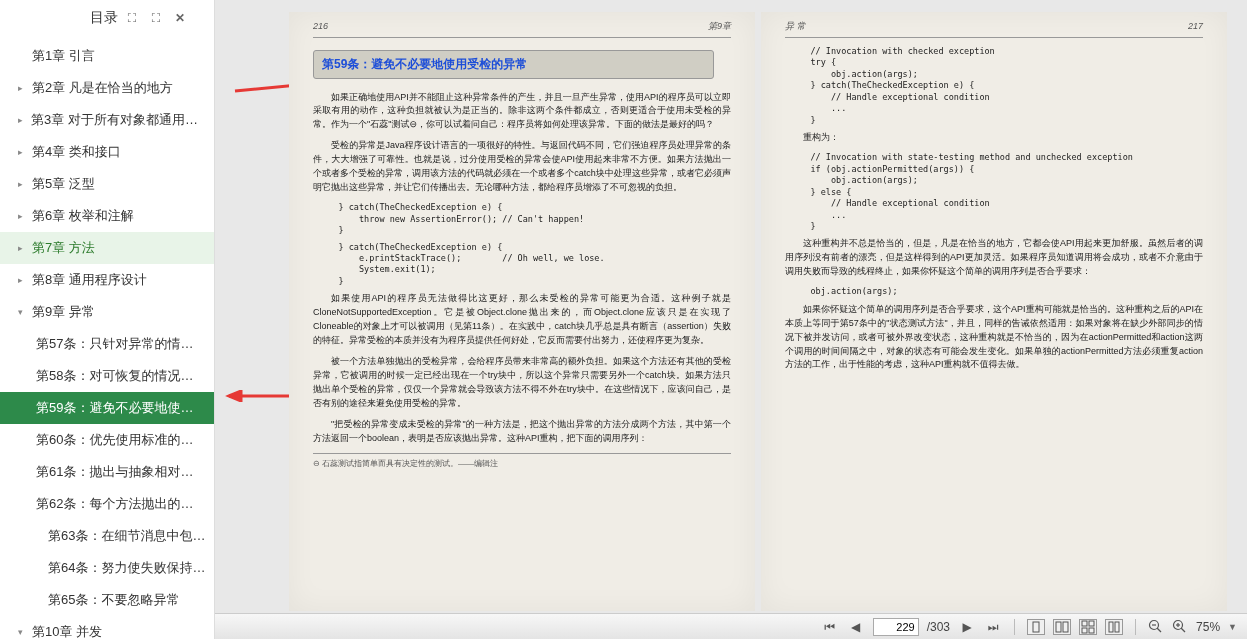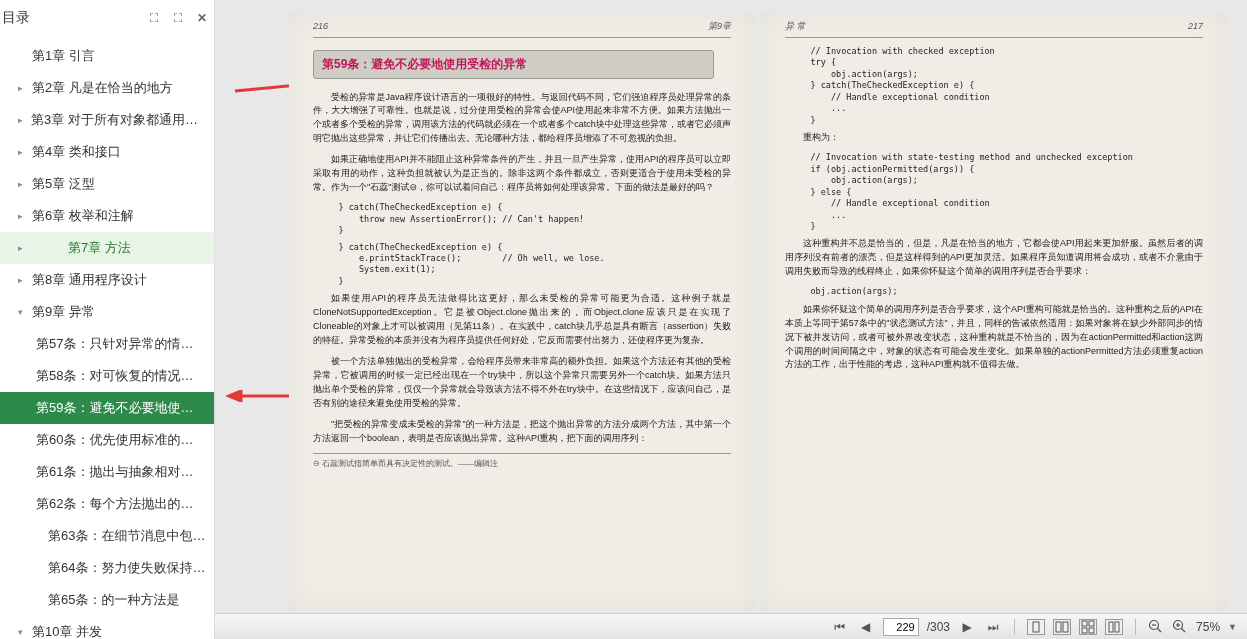--- a/index.html
+++ b/index.html
@@ -1,42 +1,42 @@
 <!DOCTYPE html>
 <html><head>
 <meta charset="utf-8">
 <style>
 * { margin: 0; padding: 0; box-sizing: border-box; }
 body { font-family: "Microsoft YaHei", sans-serif; background: #fff; width: 1247px; height: 639px; overflow: hidden; position: relative; }
 .container { display: flex; height: 100%; }
 .sidebar { width: 215px; background: #fff; border-right: 1px solid #ddd; overflow-y: auto; flex-shrink: 0; }
-.sidebar-header { display: flex; align-items: center; padding: 8px 2px; font-size: 14px; color: #333; }
+.sidebar-header { display: flex; align-items: center; padding: 8px 24px; font-size: 14px; color: #333; text-align: right; }
 .sidebar-header .title { flex: 1; }
 .sidebar-header .icon-btn { width: 20px; height: 20px; display: inline-flex; align-items: center; justify-content: center; cursor: pointer; color: #666; font-size: 12px; margin-left: 4px; }
 .close-x { font-size: 16px; font-weight: bold; color: #555; }
 .toc-list { list-style: none; padding: 4px 0; }
 .toc-item { display: flex; align-items: center; padding: 7px 8px 7px 18px; font-size: 13px; color: #333; cursor: pointer; white-space: nowrap; overflow: hidden; text-overflow: ellipsis; }
 .toc-item .tri { width: 10px; display: inline-block; color: #888; font-size: 9px; margin-right: 4px; }
 .toc-item.current-chapter { background: #e8f4e8; color: #2a7a2a; }
 .toc-sub { padding-left: 36px; }
 .toc-sub.active { background: #2d8a4a; color: #fff; }
 .toc-sub2 { padding-left: 48px; }
 
 .main { flex: 1; background: #e8e8e8; display: flex; flex-direction: column; position: relative; }
 .pages-area { flex: 1; display: flex; gap: 6px; padding: 12px 20px 2px 74px; overflow: hidden; position: relative; }
 .page { background: #f0ede6; flex: 1; padding: 8px 24px; font-size: 9px; color: #222; line-height: 1.55; overflow: hidden; box-shadow: inset 0 0 30px rgba(0,0,0,0.05); position: relative; }
 .page-header { display: flex; justify-content: space-between; font-size: 9px; font-style: italic; border-bottom: 1px solid #999; padding-bottom: 3px; margin-bottom: 8px; color: #555; }
-.section-title-box { background: #d0cec4; border: 1px solid #999; border-radius: 3px; padding: 4px 8px; margin: 4px 0 12px; font-weight: bold; font-size: 12px; color: #be185d; display: inline-block; width: 96%; }
+.section-title-box { background: #d0cec4; border: 1px solid #999; border-radius: 3px; padding: 4px 8px; margin: 4px 0 12px; font-weight: bold; font-size: 12px; color: #1d4ed8; display: inline-block; width: 96%; }
 .para { text-indent: 2em; margin-bottom: 7px; text-align: justify; font-size: 9px; }
 .code-block { font-family: monospace; font-size: 8.5px; margin: 5px 0 5px 3em; line-height: 1.35; white-space: pre; }
 .footnote { border-top: 1px solid #999; padding-top: 4px; font-size: 8px; color: #555; }
 
 .bottom-bar { height: 26px; background: linear-gradient(#f7f7f7,#e4e4e4); border-top: 1px solid #ccc; display: flex; align-items: center; justify-content: flex-end; padding: 0 10px; font-size: 12px; color: #444; gap: 8px; }
 .nav-btn { display: inline-flex; align-items: center; justify-content: center; width: 18px; height: 18px; cursor: pointer; color: #555; }
-.page-input { width: 36px; height: 18px; text-align: right; border: 1px solid #aaa; font-size: 11px; padding: 0 3px; }
+.page-input { width: 46px; height: 18px; text-align: right; border: 1px solid #aaa; font-size: 11px; padding: 0 3px; }
 .divider { width: 1px; height: 16px; background: #bbb; margin: 0 4px; }
 .view-btn { width: 18px; height: 16px; border: 1px solid #999; display: inline-flex; cursor: pointer; background:#f0f0f0; }
 .zoom-icon { width: 16px; height: 16px; cursor: pointer; }
 
 .arrow-red { position: absolute; pointer-events: none; }
 .arrow-red line, .arrow-red polygon { stroke: #e63935; fill: #e63935; stroke-width: 3; }
 </style>
 </head>
 <body>
 
@@ -68,21 +68,21 @@
         <li class="toc-item">
           <span class="tri">▸</span>
           <span style="overflow: hidden; text-overflow: ellipsis; text-align: center;">第5章 泛型</span>
         </li>
         <li class="toc-item">
           <span class="tri">▸</span>
           <span style="overflow: hidden; text-overflow: ellipsis;">第6章 枚举和注解</span>
         </li>
         <li class="toc-item current-chapter">
           <span class="tri">▸</span>
-          <span style="overflow: hidden; text-overflow: ellipsis; margin-left: 36px;">第7章 方法</span>
+          <span style="overflow: hidden; text-overflow: ellipsis;">第7章 方法</span>
         </li>
         <li class="toc-item">
           <span class="tri">▸</span>
           <span style="overflow: hidden; text-overflow: ellipsis;">第8章 通用程序设计</span>
         </li>
         <li class="toc-item">
           <span class="tri">▾</span>
           <span style="overflow: hidden; text-overflow: ellipsis;">第9章 异常</span>
         </li>
         <li class="toc-item toc-sub">
@@ -103,21 +103,21 @@
         <li class="toc-item toc-sub">
           <span style="overflow: hidden; text-overflow: ellipsis;">第62条：每个方法抛出的异常...</span>
         </li>
         <li class="toc-item toc-sub2">
           <span style="overflow: hidden; text-overflow: ellipsis;">第63条：在细节消息中包含...</span>
         </li>
         <li class="toc-item toc-sub2">
           <span style="overflow: hidden; text-overflow: ellipsis;">第64条：努力使失败保持原...</span>
         </li>
         <li class="toc-item toc-sub2">
-          <span style="overflow: hidden; text-overflow: ellipsis;">第65条：的一种方法是</span>
+          <span style="overflow: hidden; text-overflow: ellipsis;">第65条：不要忽略异常</span>
         </li>
         <li class="toc-item">
           <span class="tri">▾</span>
           <span style="overflow: hidden; text-overflow: ellipsis;">第10章 并发</span>
         </li>
       </ul>
 
   </div>
 
   <div class="main">
@@ -131,22 +131,22 @@
         <line x1="260" y1="6" x2="14" y2="6"></line>
         <polygon points="14,6 26,1 26,11"></polygon>
       </svg>
 
       <div class="page">
         <div class="page-header">
           <span>216</span>
           <span>第9章</span>
         </div>
         <div class="section-title-box">第59条：避免不必要地使用受检的异常</div>
+        <p class="para">如果正确地使用API并不能阻止这种异常条件的产生，并且一旦产生异常，使用API的程序员可以立即采取有用的动作，这种负担就被认为是正当的。除非这两个条件都成立，否则更适合于使用未受检的异常。作为一个"石蕊"测试⊖，你可以试着问自己：程序员将如何处理该异常。下面的做法是最好的吗？</p>
         <p class="para">受检的异常是Java程序设计语言的一项很好的特性。与返回代码不同，它们强迫程序员处理异常的条件，大大增强了可靠性。也就是说，过分使用受检的异常会使API使用起来非常不方便。如果方法抛出一个或者多个受检的异常，调用该方法的代码就必须在一个或者多个catch块中处理这些异常，或者它必须声明它抛出这些异常，并让它们传播出去。无论哪种方法，都给程序员增添了不可忽视的负担。</p>
-        <p class="para">如果正确地使用API并不能阻止这种异常条件的产生，并且一旦产生异常，使用API的程序员可以立即采取有用的动作，这种负担就被认为是正当的。除非这两个条件都成立，否则更适合于使用未受检的异常。作为一个"石蕊"测试⊖，你可以试着问自己：程序员将如何处理该异常。下面的做法是最好的吗？</p>
         <div class="code-block">} catch(TheCheckedException e) {
     throw new AssertionError(); // Can't happen!
 }</div>
         <div class="code-block">} catch(TheCheckedException e) {
     e.printStackTrace();        // Oh well, we lose.
     System.exit(1);
 }</div>
         <p class="para">如果使用API的程序员无法做得比这更好，那么未受检的异常可能更为合适。这种例子就是CloneNotSupportedException。它是被Object.clone抛出来的，而Object.clone应该只是在实现了Cloneable的对象上才可以被调用（见第11条）。在实践中，catch块几乎总是具有断言（assertion）失败的特征。异常受检的本质并没有为程序员提供任何好处，它反而需要付出努力，还使程序更为复杂。</p>
         <p class="para">被一个方法单独抛出的受检异常，会给程序员带来非常高的额外负担。如果这个方法还有其他的受检异常，它被调用的时候一定已经出现在一个try块中，所以这个异常只需要另外一个catch块。如果方法只抛出单个受检的异常，仅仅一个异常就会导致该方法不得不外在try块中。在这些情况下，应该问自己，是否有别的途径来避免使用受检的异常。</p>
         <p class="para">"把受检的异常变成未受检的异常"的一种方法是，把这个抛出异常的方法分成两个方法，其中第一个方法返回一个boolean，表明是否应该抛出异常。这种API重构，把下面的调用序列：</p>

